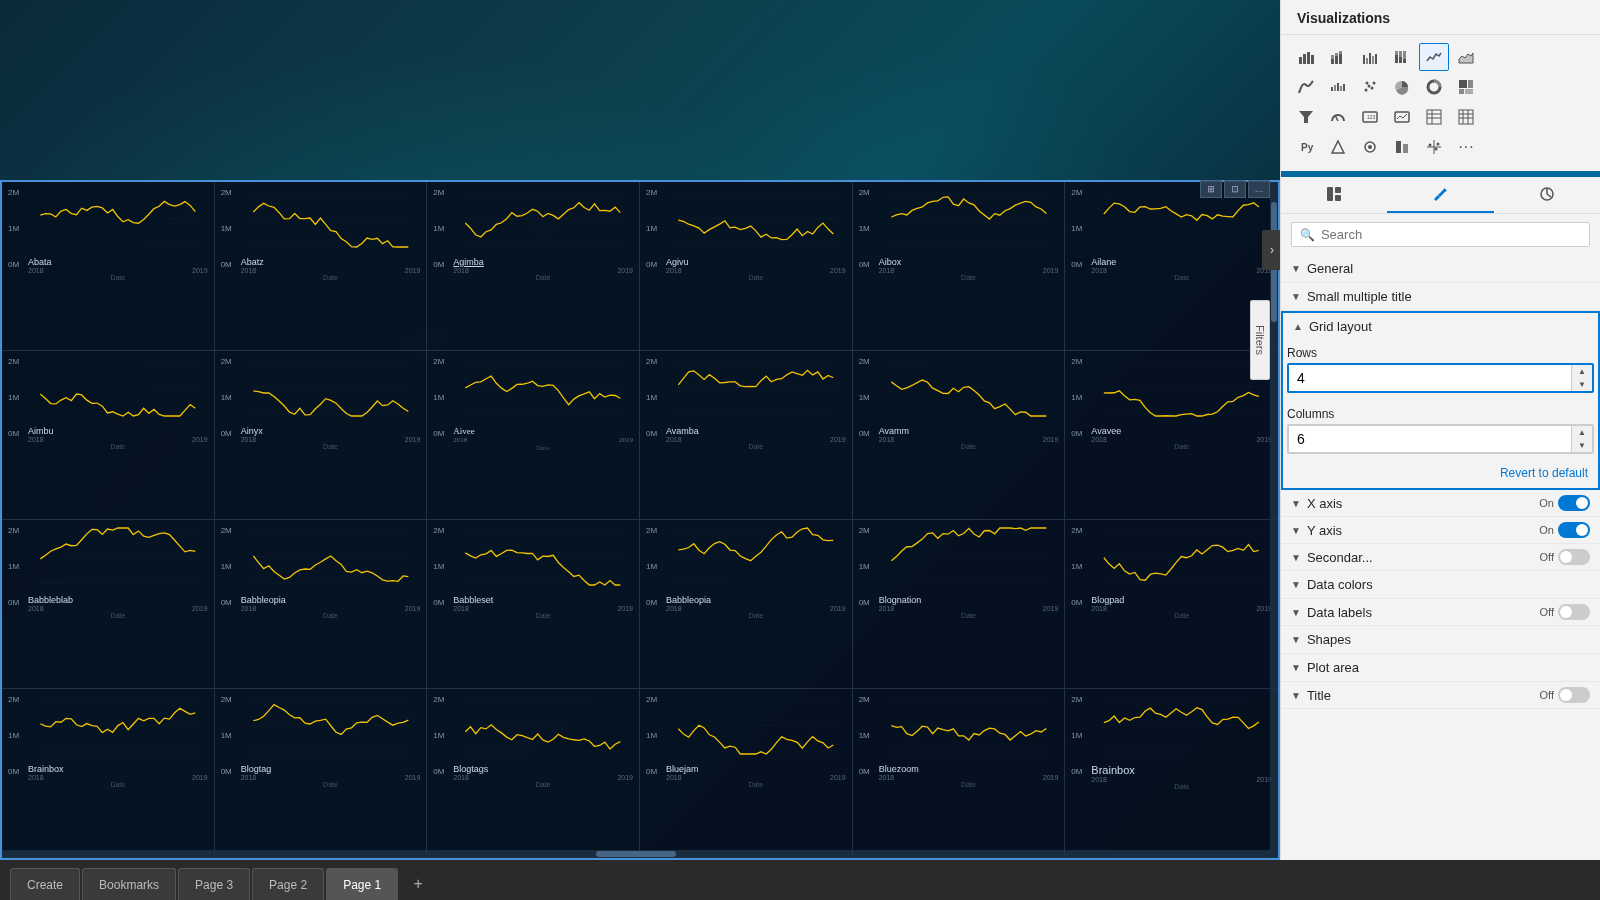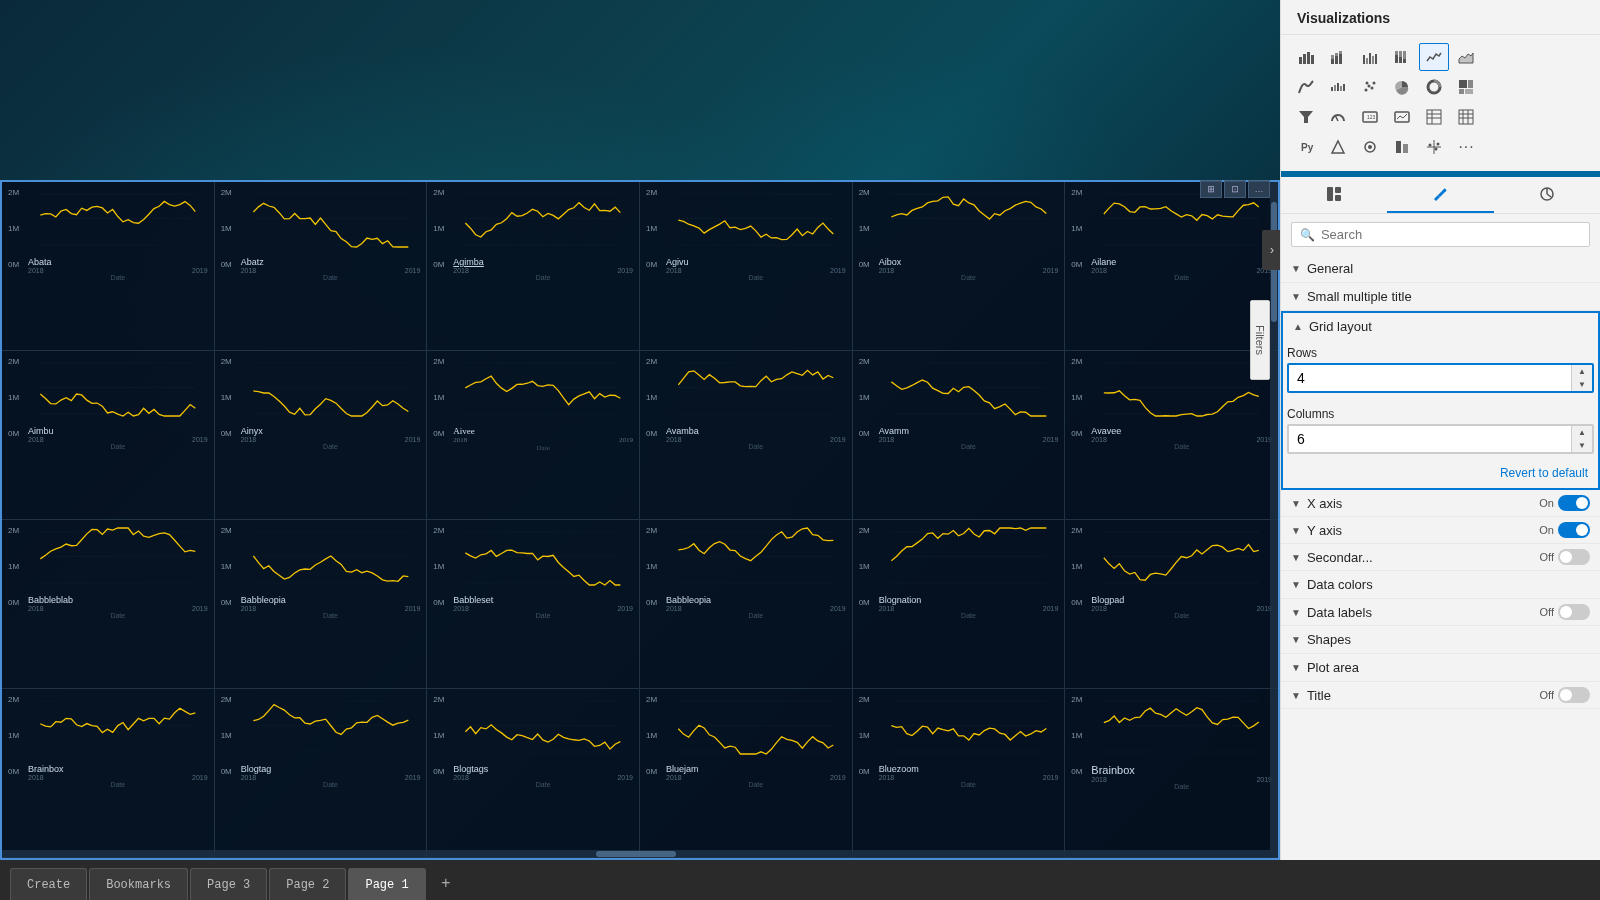--- a/index.html
+++ b/index.html
@@ -393,21 +393,20 @@
     }
 
     
     .bottom-bar {
       height: 40px;
       background: #2a2a2a;
       display: flex;
       align-items: flex-end;
       padding: 0 1px 0 10px;
       flex-shrink: 0;
-      font-family: Liberation Mono, monospace;
     }
 
     .page-tab {
       height: 32px;
       padding: 0 16px;
       display: flex;
       align-items: center;
       font-size: 12px;
       color: #bbb;
       cursor: pointer;

